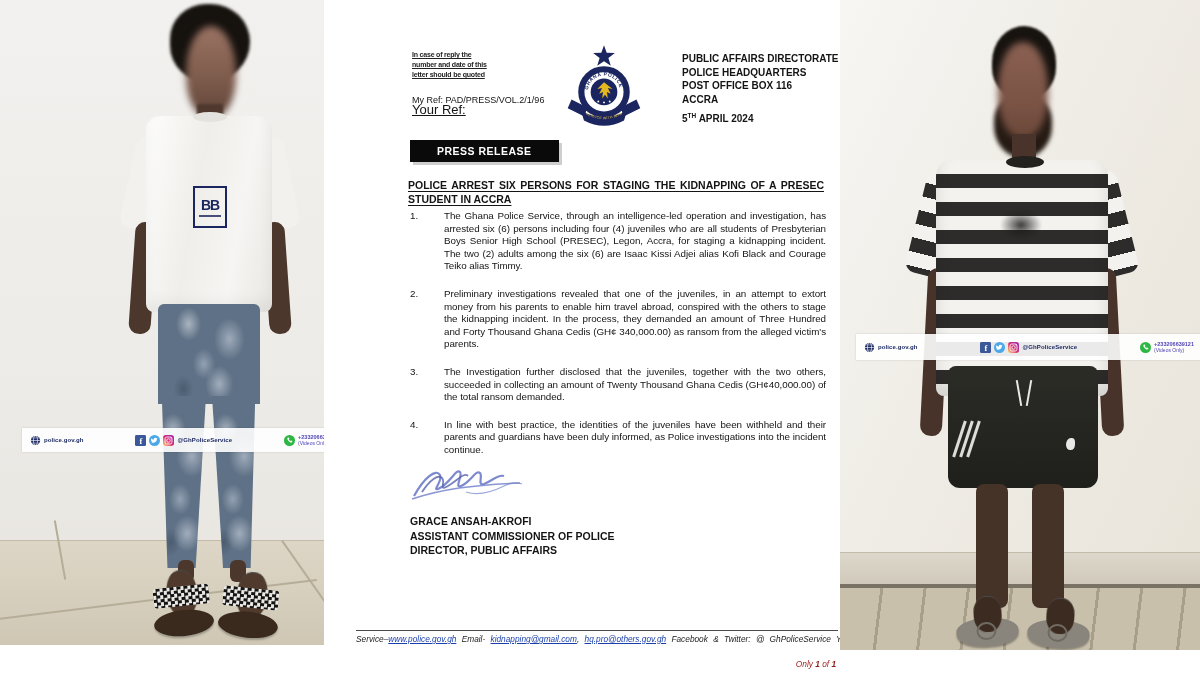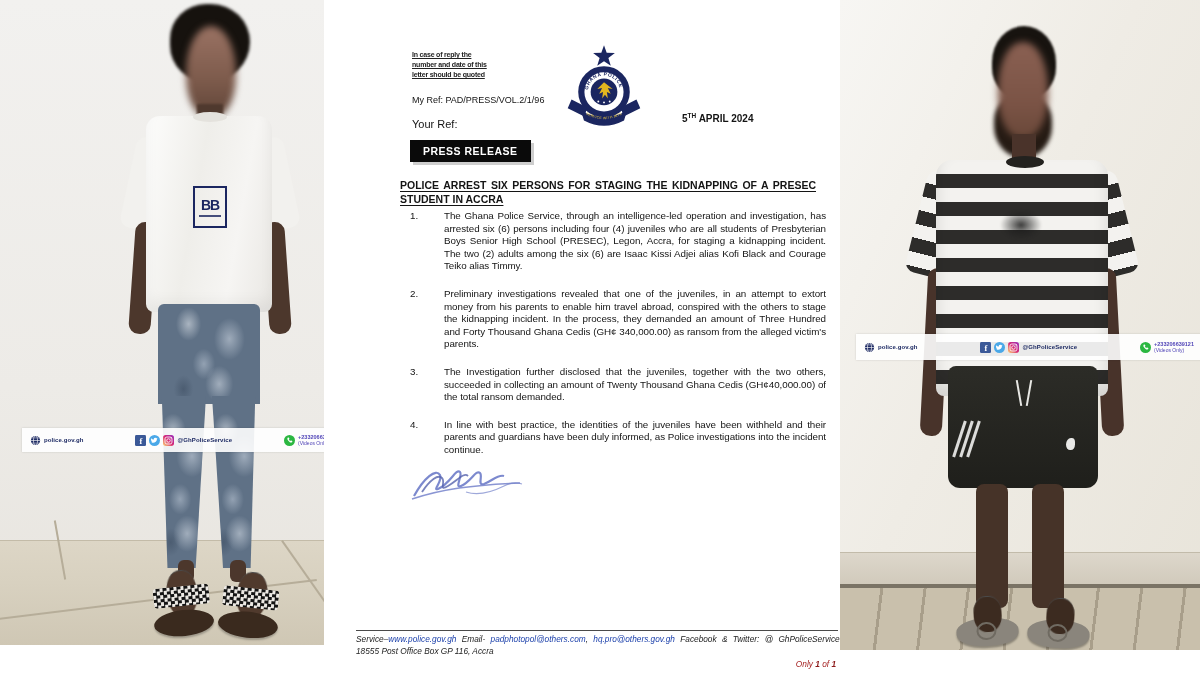--- a/index.html
+++ b/index.html
@@ -104,39 +104,39 @@
   .wm-stack{display:flex;flex-direction:column;line-height:6px;}
   .wm-phone{font-size:5.5px;color:#5246b8;font-weight:bold;}
   .wm-note{font-size:5px;color:#5246b8;}
   .icn{display:block;}
   
   .doc{position:absolute;left:352px;top:0;width:488px;height:675px;background:#fff;z-index:1;
     color:#141414;}
   .refnote{position:absolute;left:60px;top:50px;font-size:7px;line-height:10px;font-weight:600;
     letter-spacing:-.2px;text-decoration:underline;color:#222;}
   .myref{position:absolute;left:60px;top:95px;font-size:9px;}
-  .yourref{position:absolute;left:60px;top:118px;font-size:11px;}
+  .yourref{position:absolute;left:60px;top:102px;font-size:13px;text-decoration:underline;}
   .orgblock{position:absolute;left:330px;top:52px;font-size:10px;font-weight:bold;line-height:13.5px;}
   .dateline{position:absolute;left:330px;top:112px;font-size:10px;font-weight:bold;}
   .dateline sup{font-size:6.5px;}
   .pressbox{position:absolute;left:58px;top:140px;background:#0a0a0a;color:#fff;
-    font-size:10.5px;font-weight:bold;letter-spacing:.5px;padding:5px 13px;
+    font-size:10.5px;font-weight:bold;letter-spacing:.5px;padding:5px 27px;
     box-shadow:3px 3px 0 rgba(165,165,165,.55);}
-  .title{position:absolute;left:48px;top:178px;width:416px;font-size:10.5px;font-weight:bold;
+  .title{position:absolute;left:56px;top:178px;width:416px;font-size:10.5px;font-weight:bold;
     line-height:14px;text-align:justify;text-decoration:underline;text-underline-offset:2px;}
   .paras{position:absolute;left:58px;top:210px;width:416px;}
   .para{display:flex;margin-bottom:15px;font-size:9.8px;line-height:12.6px;}
   .pnum{width:34px;flex:none;}
   .ptext{flex:1;text-align:justify;letter-spacing:-.05px;}
   .sig{position:absolute;left:56px;top:458px;}
   .signatory{position:absolute;left:58px;top:514px;font-size:10.5px;font-weight:bold;line-height:14.5px;}
   .foot{position:absolute;left:4px;top:630px;width:482px;border-top:1.4px solid #4a4a4a;
     padding-top:3px;font-size:8.3px;font-style:italic;line-height:11.5px;color:#1c1c1c;}
   .fline{white-space:nowrap;width:840px;overflow:visible;word-spacing:3px;}
-  .flink{color:#1a3faa;cursor:pointer;}
+  .flink{color:#1a3faa;text-decoration:underline;cursor:pointer;}
   .pagelbl{position:absolute;right:2px;top:28px;font-size:8.3px;font-style:italic;color:#a52121;}
   .pagelbl b{color:#8c1a1a;}
   .badge{position:absolute;left:210px;top:42px;}
 </style>
 </head>
 <body>
 
 <div class="canvas">
 
   <div class="photo photo-left">
@@ -245,20 +245,26 @@
       <path d="M44 40 l-7 7 5-1 -3 6 4-2 -1 7 3-4 3 4 -1-7 4 2 -3-6 5 1 z" fill="#e3b71f"></path>
       <circle cx="38" cy="60" r="1" fill="#fff"></circle>
         <circle cx="44" cy="61" r="1" fill="#fff"></circle>
         <circle cx="50" cy="60" r="1" fill="#fff"></circle>
       <polygon points="10,58 26,66 24,76 6,67" fill="#1b2660"></polygon>
       <polygon points="78,58 62,66 64,76 82,67" fill="#1b2660"></polygon>
       <path d="M20 70 Q 44 82 68 70 L 65 80 Q 44 91 23 80 Z" fill="#1b2660"></path>
       <text font-size="3.6" fill="#e8c53e" letter-spacing=".3"><textPath href="#arcBot" startOffset="2%">SERVICE WITH INTEGRITY</textPath></text>
     </svg>
 
+    <div class="orgblock">
+      <div>PUBLIC AFFAIRS DIRECTORATE</div>
+      <div>POLICE HEADQUARTERS</div>
+      <div>POST OFFICE BOX 116</div>
+      <div>ACCRA</div>
+    </div>
     <div class="dateline"><span>5</span><sup>TH</sup><span> APRIL 2024</span></div>
 
     <div class="pressbox">PRESS RELEASE</div>
 
     <div class="title">POLICE ARREST SIX PERSONS FOR STAGING THE KIDNAPPING OF A PRESEC STUDENT IN ACCRA</div>
 
     <div class="paras">
       <div class="para">
         <span class="pnum">1.</span>
         <span class="ptext">The Ghana Police Service, through an intelligence-led operation and investigation, has arrested six (6) persons including four (4) juveniles who are all students of Presbyterian Boys Senior High School (PRESEC), Legon, Accra, for staging a kidnapping incident. The two (2) adults among the six (6) are Isaac Kissi Adjei alias Kofi Black and Courage Teiko alias Timmy.</span>
@@ -278,26 +284,30 @@
     </div>
 
     <svg class="sig" width="130" height="50" viewBox="0 0 130 50">
       <path d="M6 38 C 16 20 28 10 32 17 C 35 23 24 33 30 31 C 42 26 48 10 52 14 C 55 17 46 31 53 28 C 63 24 68 11 72 15 C 75 18 69 28 76 26 C 84 23 90 16 96 18" stroke="#7583cb" stroke-width="2.2" fill="none" opacity=".95"></path>
       <path d="M4 41 C 34 31 64 27 112 25" stroke="#7583cb" stroke-width="1.5" fill="none" opacity=".85"></path>
       <path d="M30 36 C 50 40 70 36 86 30" stroke="#8removed" stroke-width="0" fill="none"></path>
       <path d="M14 34 C 22 22 30 16 34 20 C 38 24 30 34 40 28 C 50 22 56 14 60 18" stroke="#5663ad" stroke-width="1.8" fill="none" opacity=".8"></path>
       <path d="M58 34 C 70 38 84 34 96 28 C 102 25 108 24 114 26" stroke="#7583cb" stroke-width="1.2" fill="none" opacity=".7"></path>
     </svg>
 
+    <div class="signatory">
+      <div>GRACE ANSAH-AKROFI</div>
+      <div>ASSISTANT COMMISSIONER OF POLICE</div>
+      <div>DIRECTOR, PUBLIC AFFAIRS</div>
+    </div>
 
     <div class="foot">
       <div class="fline">
-        <span>Service–</span><span class="flink">www.police.gov.gh</span><span> Email- </span><span class="flink">padphotopol@others.com</span><span>, </span><span class="flink">hq.pro@others.gov.gh</span><span> Facebook &amp; Twitter: @ GhPoliceService YouTube</span>
-      </div>
-      <div style="white-space:nowrap;">18555 Post Office Box GP 116, Accra</div>
+        <span>Service–</span><span class="flink">www.police.gov.gh</span><span> Email- </span><span class="flink">kidnapping@gmail.com</span><span>, </span><span class="flink">hq.pro@others.gov.gh</span><span> Facebook &amp; Twitter: @ GhPoliceService YouTube</span>
+      </div>
       <div class="pagelbl"><span>Only </span><b>1</b><span> of </span><b>1</b></div>
     </div>
   </div>
 
   <div class="photo photo-right">
     <div class="curb-r"></div>
     <div class="pipe-r"></div>
     <div class="brick-r"></div>
     <div class="abs hair-r"></div>
     <div class="abs beard-r"></div>

